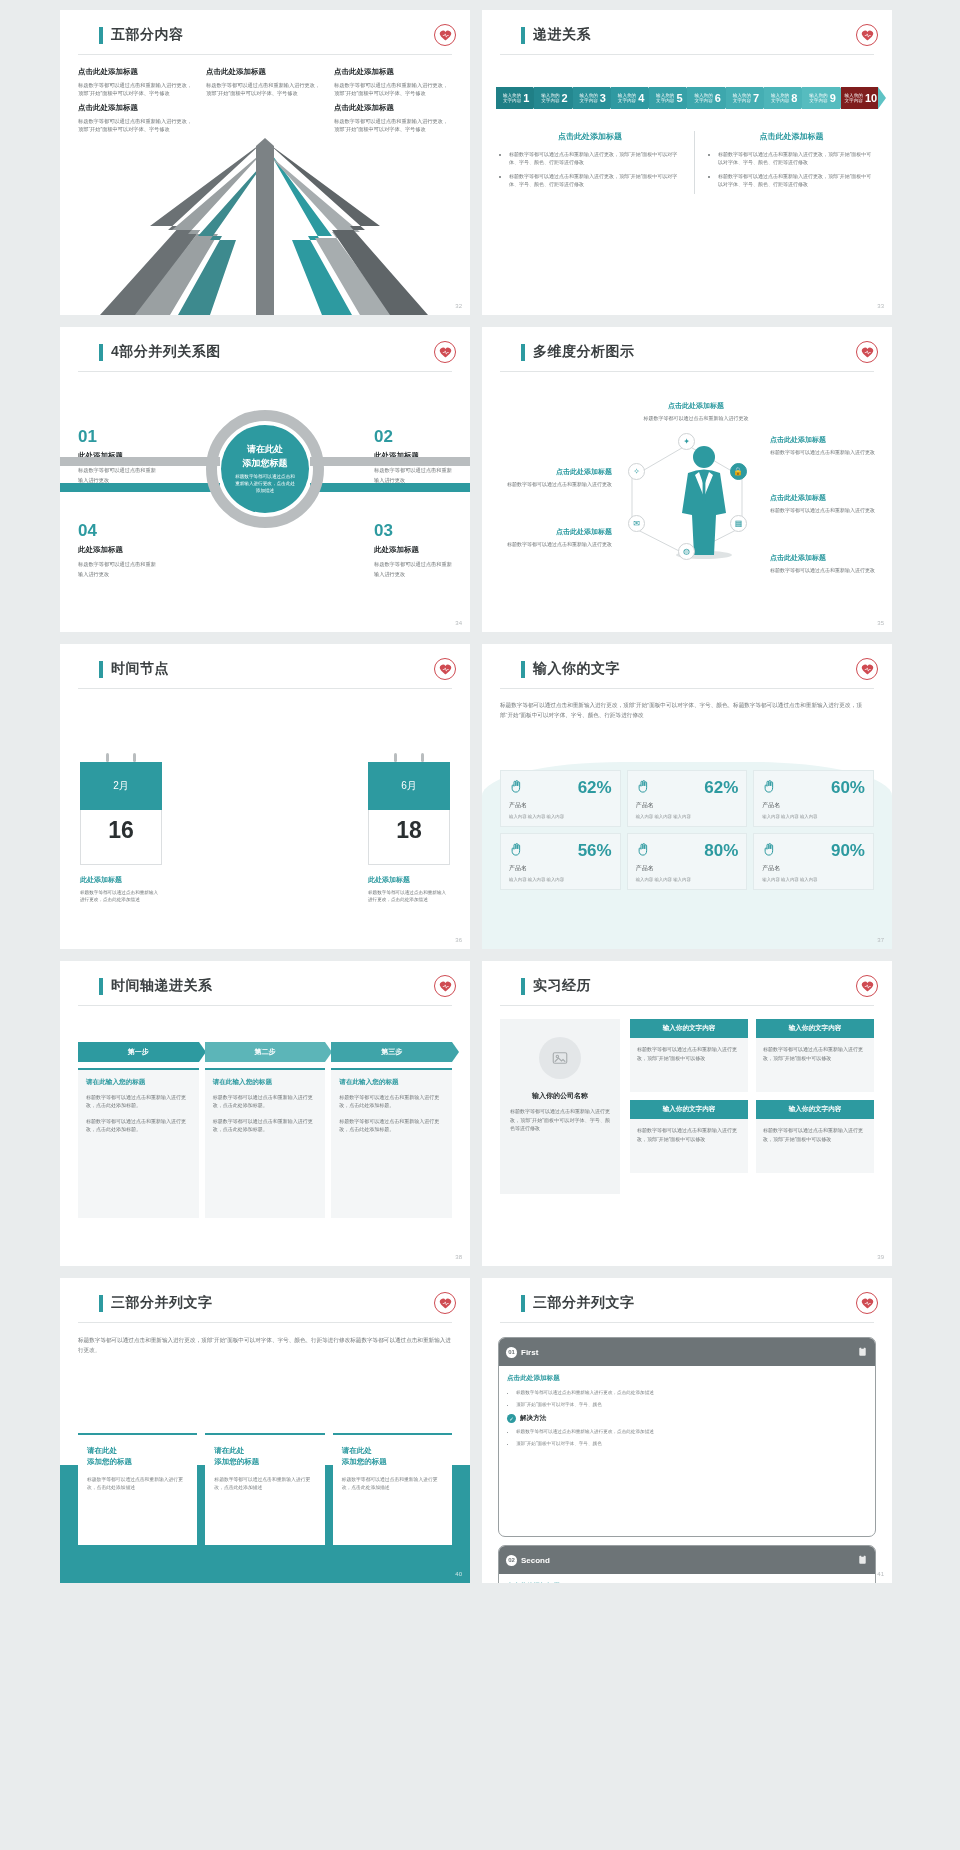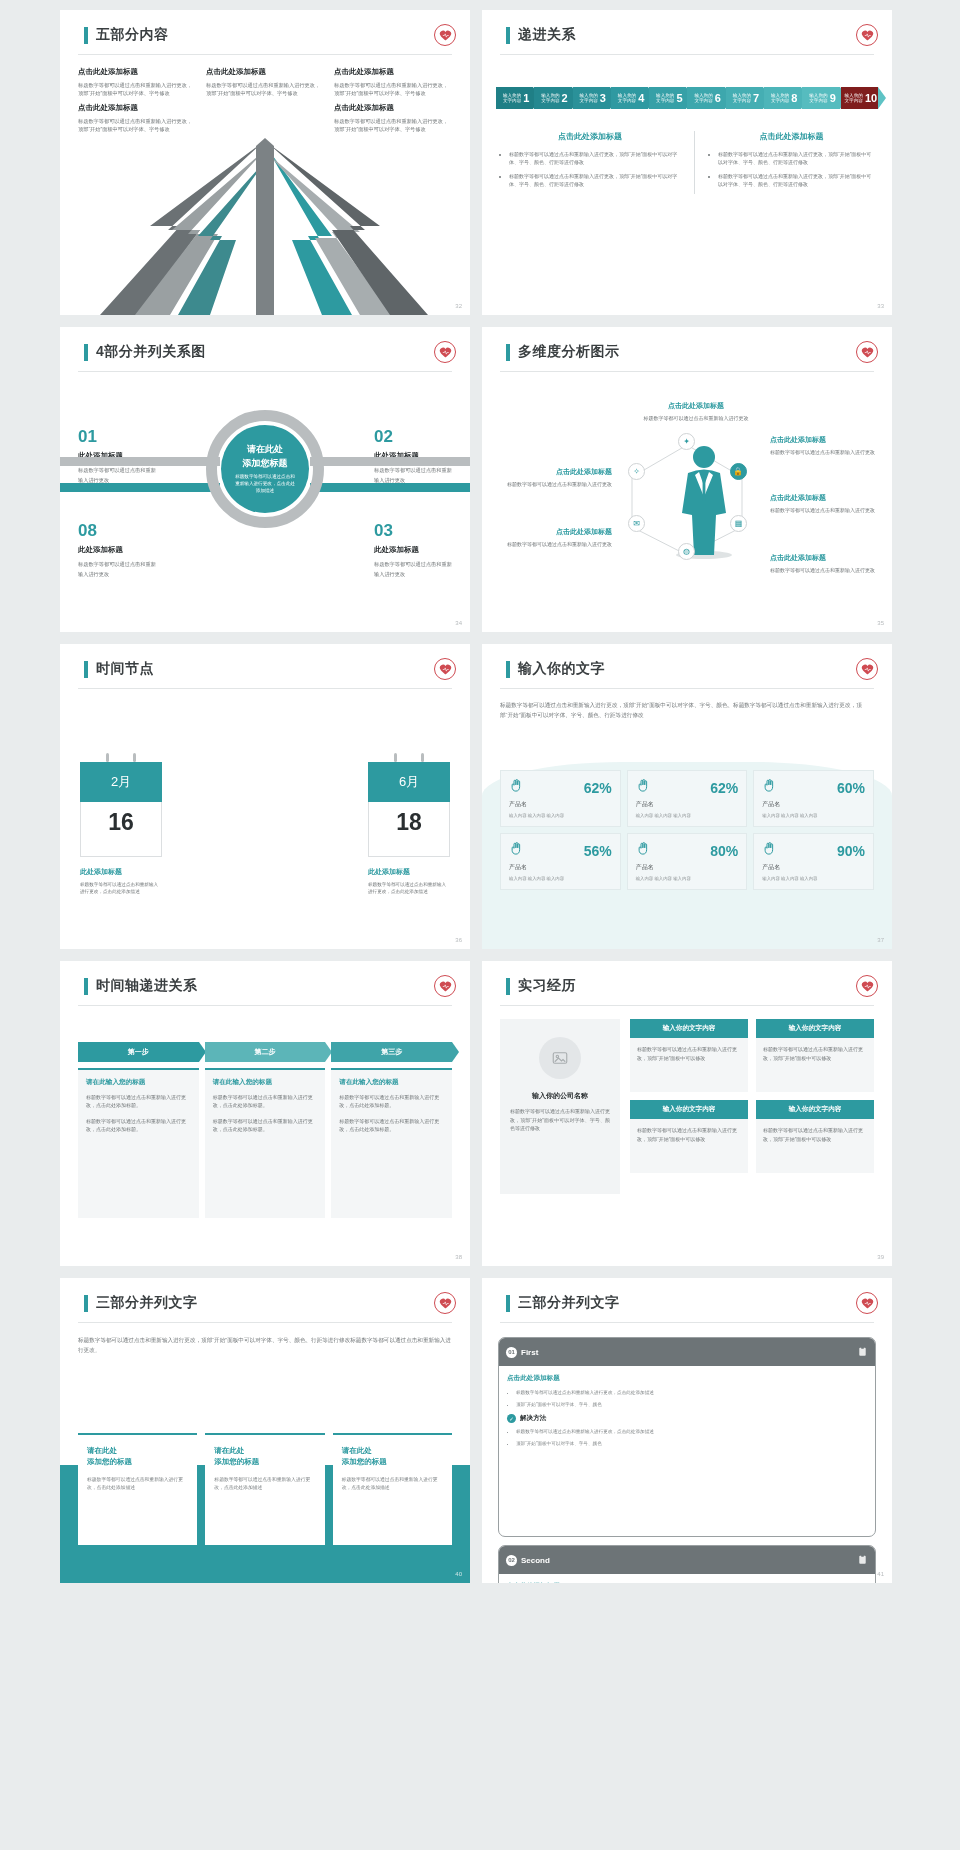--- a/index.html
+++ b/index.html
@@ -20,21 +20,21 @@
   .slide {
     position: relative;
     background: #fff;
     overflow: hidden;
   }
   .slide-num {
     position: absolute; right: 8px; bottom: 6px;
     font-size: 6px; color: #b7bbbd;
   }
   
-  .s-head { display:flex; align-items:center; padding: 16px 18px 0 24px; }
+  .s-head { display:flex; align-items:center; padding: 16px 18px 0 18px; margin-left: 21px; }
   .s-bar { width: 4px; height: 17px; background: #2d9aa0; margin-right: 8px; }
   .s-title { font-size: 14px; font-weight: bold; color: #3a3f41; letter-spacing:0.5px;}
   .logo {
     position:absolute; right: 14px; top: 14px;
     width: 22px; height: 22px; border-radius: 50%;
     border: 1.4px solid #cf4b52; display:flex; align-items:center; justify-content:center;
   }
   .logo svg { width: 13px; height: 13px; }
   .sep { height: 1px; background: #e2e5e6; margin: 10px 18px 0 18px; }
   .small { font-size: 5.2px; line-height: 1.55; color:#6f7476; }
@@ -93,32 +93,32 @@
     color:#2d9aa0; font-size:8px;
   }
   .s35 .hex.dark { background:#2d9aa0; color:#fff; border-color:#2d9aa0;}
   .person { position:absolute; left: 186px; top: 112px; width: 72px; height: 120px; }
 
   
   .cal-row { display:flex; justify-content:space-between; padding: 24px 20px 0 20px;}
   .cal { width: 82px; }
   .cal .rings { display:flex; justify-content:space-around; padding: 0 14px; }
   .cal .ring { width:3px; height:9px; background:#b9bdbf; border-radius:2px;}
-  .cal .top { background:#2d9aa0; color:#fff; font-size:13px; text-align:center; padding:11px 0; }
+  .cal .top { background:#2d9aa0; color:#fff; font-size:10px; text-align:center; padding:17px 0; }
   .cal .day { border:1px solid #dcdfe1; border-top:none; font-size:23px; font-weight:bold; color:#2a2f31; text-align:center; padding: 7px 0 20px 0; }
   .cal .ttl { font-size:7px; color:#2d9aa0; font-weight:bold; margin-top: 10px; }
   .cal .desc { font-size:4.6px; color:#6f7476; line-height:1.6; margin-top:4px;}
 
   
   .s37 .intro { font-size:5.6px; color:#6f7476; line-height:1.75; padding: 12px 18px 0 18px;}
   .s37 .wave { position:absolute; left:0; right:0; top: 118px; bottom:0; background:#eaf5f5; border-top-left-radius: 140px 34px; border-top-right-radius: 140px 34px;}
   .s37 .cards { position:absolute; left: 18px; right:18px; top: 126px; display:grid; grid-template-columns: repeat(3,1fr); gap: 6px;}
   .s37 .card { background:#f2f7f8; border:1px solid #e1eaeb; padding: 7px 8px; height: 57px; }
   .s37 .card .tops { display:flex; align-items:center; justify-content:space-between;}
-  .s37 .card .pct { font-size: 14px; font-weight:bold; color:#2d9aa0;}
+  .s37 .card .pct { font-size: 17px; font-weight:bold; color:#2d9aa0;}
   .s37 .card .nm { font-size:6px; color:#4a4f51; margin-top:3px;}
   .s37 .card .sub { font-size:4.4px; color:#8a8f91; margin-top:4px;}
   .s37 .card svg { width: 15px; height: 15px; }
 
   
   .s38 .steps { display:grid; grid-template-columns: repeat(3,1fr); gap: 6px; padding: 14px 18px 0 18px;}
   .s38 .step { position:relative; background:#2d9aa0; color:#fff; font-size:7px; font-weight:bold; text-align:center; padding: 5px 0;}
   .s38 .step:after { content:""; position:absolute; right:-7px; top:0; border-left:7px solid #2d9aa0; border-top:10px solid transparent; border-bottom:10px solid transparent;}
   .s38 .step.s2 { background:#5cb5b8;} .s38 .step.s2:after { border-left-color:#5cb5b8;}
   .s38 .step.s3 { background:#3fa4a9;} .s38 .step.s3:after { border-left-color:#3fa4a9;}
@@ -333,21 +333,21 @@
       <div class="qn">01</div>
       <span class="qt">此处添加标题</span>
       <span class="small">标题数字等都可以通过点击和重新输入进行更改</span>
     </div>
     <div class="q" style="right:18px;top:96px;text-align:left;">
       <div class="qn">02</div>
       <span class="qt">此处添加标题</span>
       <span class="small">标题数字等都可以通过点击和重新输入进行更改</span>
     </div>
     <div class="q" style="left:18px;top:190px;">
-      <div class="qn">08</div>
+      <div class="qn">04</div>
       <span class="qt">此处添加标题</span>
       <span class="small">标题数字等都可以通过点击和重新输入进行更改</span>
     </div>
     <div class="q" style="right:18px;top:190px;">
       <div class="qn">03</div>
       <span class="qt">此处添加标题</span>
       <span class="small">标题数字等都可以通过点击和重新输入进行更改</span>
     </div>
 
     <div style="position:absolute;left:96px;top:96px;width:20px;height:20px;z-index:4;"></div>

